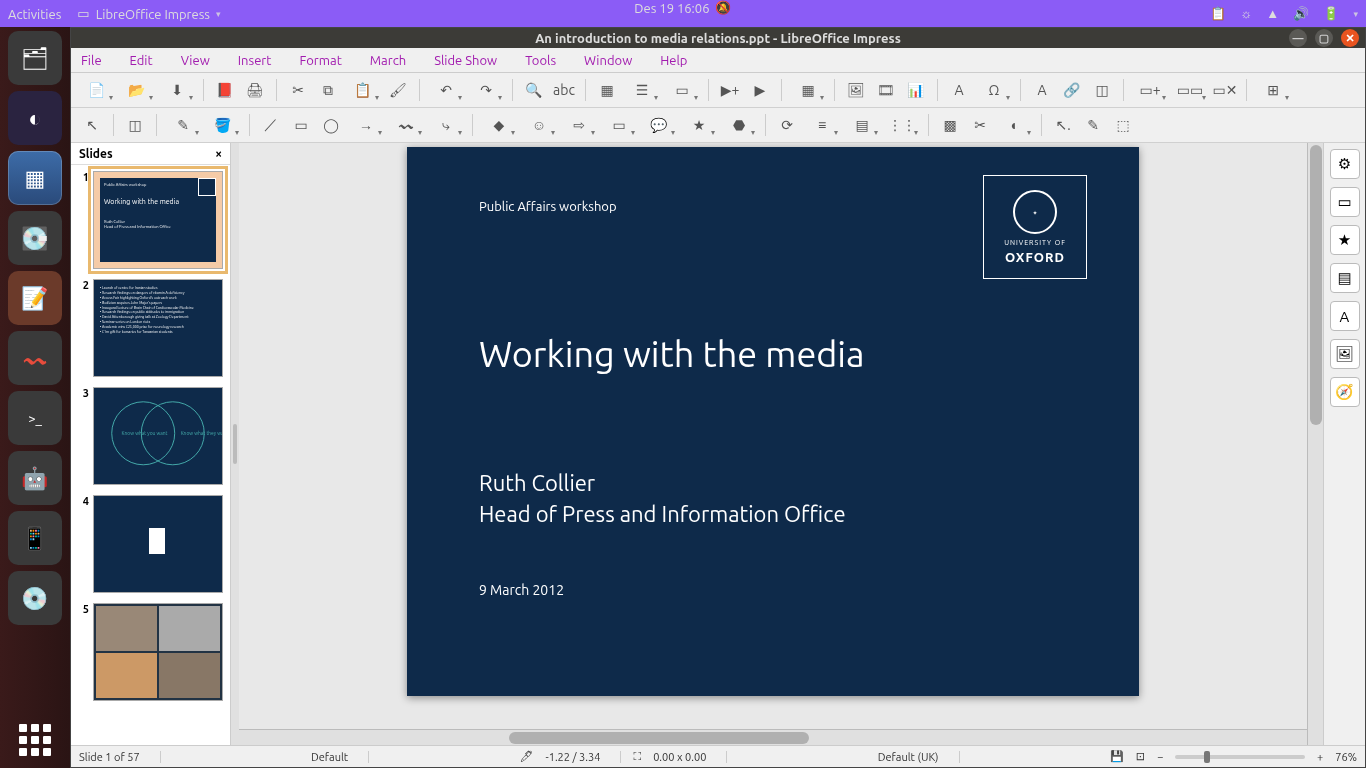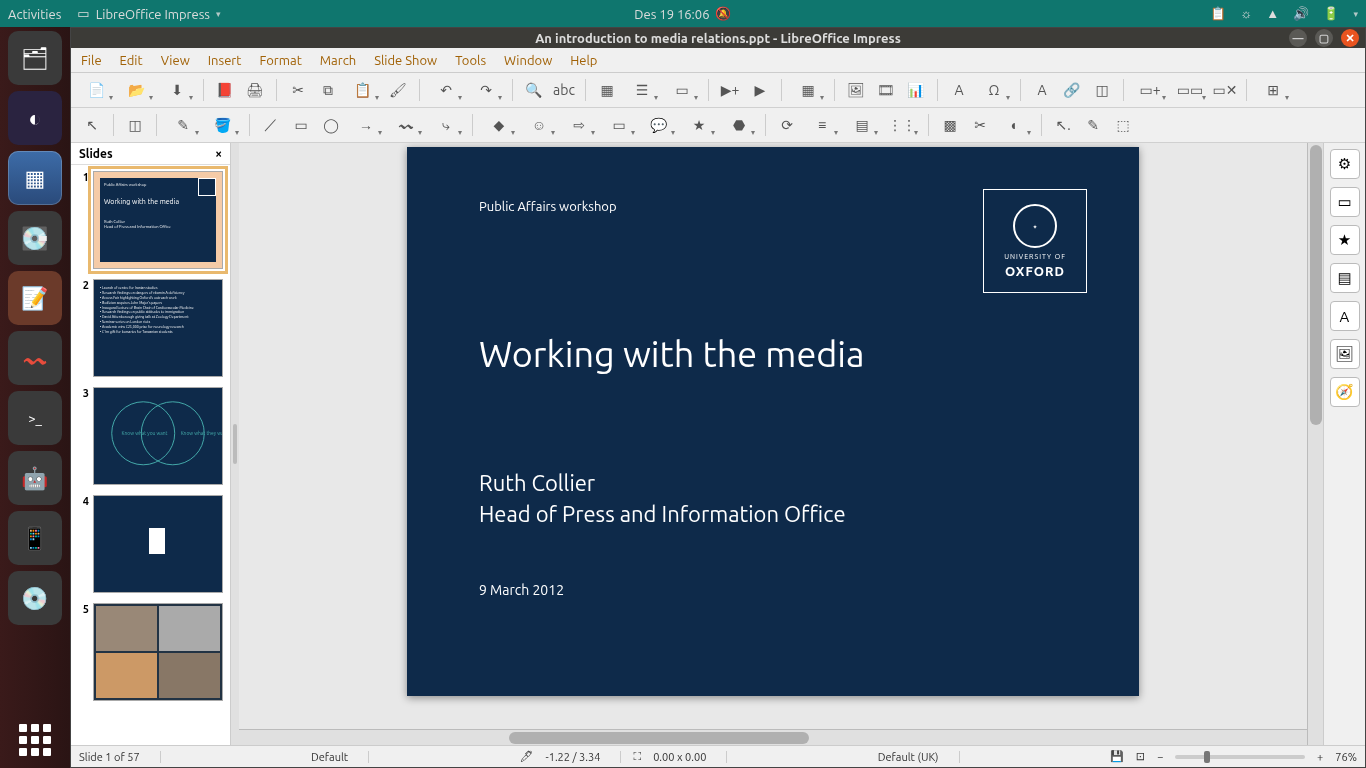--- a/index.html
+++ b/index.html
@@ -1,19 +1,19 @@
 <!DOCTYPE html>
 <html><head>
 <meta charset="utf-8">
 <style>
 * { margin: 0; padding: 0; box-sizing: border-box; font-family: Ubuntu, "Segoe UI", sans-serif; }
 body { width: 1366px; height: 768px; overflow: hidden; background: #2c2c2c; position: relative; }
 
 
-.gnome-bar { height: 27px; background: #0f766e; color: #ddd; display: flex; align-items: center; font-size: 13px; padding: 0 8px; }
+.gnome-bar { height: 27px; background: #8b5cf6; color: #ddd; display: flex; font-size: 13px; padding: 0 8px; }
 .gnome-bar .left { display: flex; gap: 16px; align-items: center; }
 .gnome-bar .center { position: absolute; left: 50%; transform: translateX(-50%); display: flex; gap: 6px; align-items: center; }
 .gnome-bar .right { margin-left: auto; display: flex; gap: 14px; align-items: center; }
 .gnome-bar .app-ind { display: flex; align-items: center; gap: 6px; }
 .gnome-bar .dropdown-arrow { font-size: 9px; opacity: 0.8; }
 
 
 .launcher { position: absolute; left: 0; top: 27px; width: 70px; height: 741px; background: linear-gradient(to right,#3a1a1a,#2a1414); display: flex; flex-direction: column; align-items: center; padding-top: 4px; gap: 6px; }
 .launcher .tile { width: 54px; height: 54px; border-radius: 10px; display: flex; align-items: center; justify-content: center; font-size: 22px; color: #fff; }
 .launcher .tile-sel { background: linear-gradient(#3d6ca8,#2a4a7a); box-shadow: inset 0 0 0 1px rgba(255,255,255,0.2); }
@@ -23,21 +23,21 @@
 
 
 .window { position: absolute; left: 70px; top: 27px; width: 1296px; height: 741px; background: #f0f0f0; display: flex; flex-direction: column; border: 1px solid #444; }
 .titlebar { height: 20px; background: #3c3b37; color: #ddd; display: flex; align-items: center; justify-content: center; font-size: 13px; font-weight: bold; position: relative; }
 .titlebar .win-controls { position: absolute; right: 6px; display: flex; gap: 8px; }
 .titlebar .wc { width: 18px; height: 18px; border-radius: 9px; display:flex;align-items:center;justify-content:center;font-size:11px;color:#222;}
 .titlebar .wc-min,.titlebar .wc-max{background:#5a5955;color:#ccc;}
 .titlebar .wc-close{background:#e95420;color:#fff;}
 
 
-.menubar { height: 25px; background: #f0f0f0; display: flex; align-items: center; padding: 0 10px; gap: 18px; font-size: 13px; color: #a16207; border-bottom: 1px solid #ccc;}
+.menubar { height: 25px; background: #f0f0f0; display: flex; align-items: center; padding: 0 10px; gap: 28px; font-size: 13px; color: #a21caf; border-bottom: 1px solid #ccc;}
 .menubar span { cursor: default; }
 
 
 .toolbar { display: flex; align-items: center; padding: 4px 8px; gap: 4px; background: #f0f0f0; border-bottom: 1px solid #d0d0d0; }
 .tb-btn { width: 26px; height: 26px; display: flex; align-items: center; justify-content: center; border: 1px solid transparent; border-radius: 3px; font-size: 14px; color: #555; position:relative;}
 .tb-btn.dd::after{content:"▾"; font-size:8px; position:absolute; bottom:0; right:1px; color:#777;}
 .tb-btn.wide { width: 36px; }
 .tb-sep { width: 1px; height: 22px; background: #ccc; margin: 0 4px; }
 .tb-icon { display:inline-block; }
 
@@ -51,21 +51,21 @@
 .slide-thumb-wrap { display:flex; gap:4px; margin-bottom:10px; }
 .slide-num { font-size:11px; font-weight:bold; width:12px; text-align:right;}
 .slide-thumb { width: 130px; height: 98px; border: 1px solid #aaa; background:#0e2a4a; position:relative; font-size:5px; color:#fff; padding:6px;}
 .slide-thumb.selected { outline:3px solid #e9b96e; outline-offset:2px; background-color:#f5cba7;}
 .slide-thumb .inner { width:100%; height:100%; background:#0e2a4a; padding:4px;}
 
 
 .editor { flex:1; background:#e8e8e8; position:relative; overflow:hidden;}
 .canvas-wrap { position:absolute; left:0; right:0; top:0; bottom:16px; overflow:auto;}
 .slide-canvas { width:732px; height:549px; margin:4px auto 50px; background:#0e2a4a; box-shadow:0 2px 8px rgba(0,0,0,0.4); position:relative; color:#fff; padding:48px 72px;}
-.slide-canvas .logo-box { position:absolute; right:52px; top:42px; width:104px; height:104px; border:1px solid #fff; display:flex; flex-direction:column; align-items:center; justify-content:center; font-size:10px; gap:4px;}
+.slide-canvas .logo-box { position:absolute; right:52px; top:28px; width:104px; height:104px; border:1px solid #fff; display:flex; flex-direction:column; align-items:center; justify-content:center; font-size:10px; gap:4px;}
 .logo-box .crest{width:44px;height:44px;border:2px solid #fff;border-radius:50%;display:flex;align-items:center;justify-content:center;font-size:6px;}
 .slide-canvas .subtitle{font-size:13px; margin-top:4px;}
 .slide-canvas h1{font-size:36px; font-weight:normal; margin-top:120px;}
 .slide-canvas .author{font-size:22px; margin-top:96px;}
 .slide-canvas .role{font-size:22px; margin-top:6px;}
 .slide-canvas .date{font-size:14px; margin-top:56px;}
 .hscroll{position:absolute;left:0;right:0;bottom:0;height:16px;background:#e0e0e0;border-top:1px solid #bbb;}
 .hscroll .thumb{position:absolute;left:270px;width:300px;top:2px;height:12px;background:#b0b0b0;border-radius:6px;}
 
 

